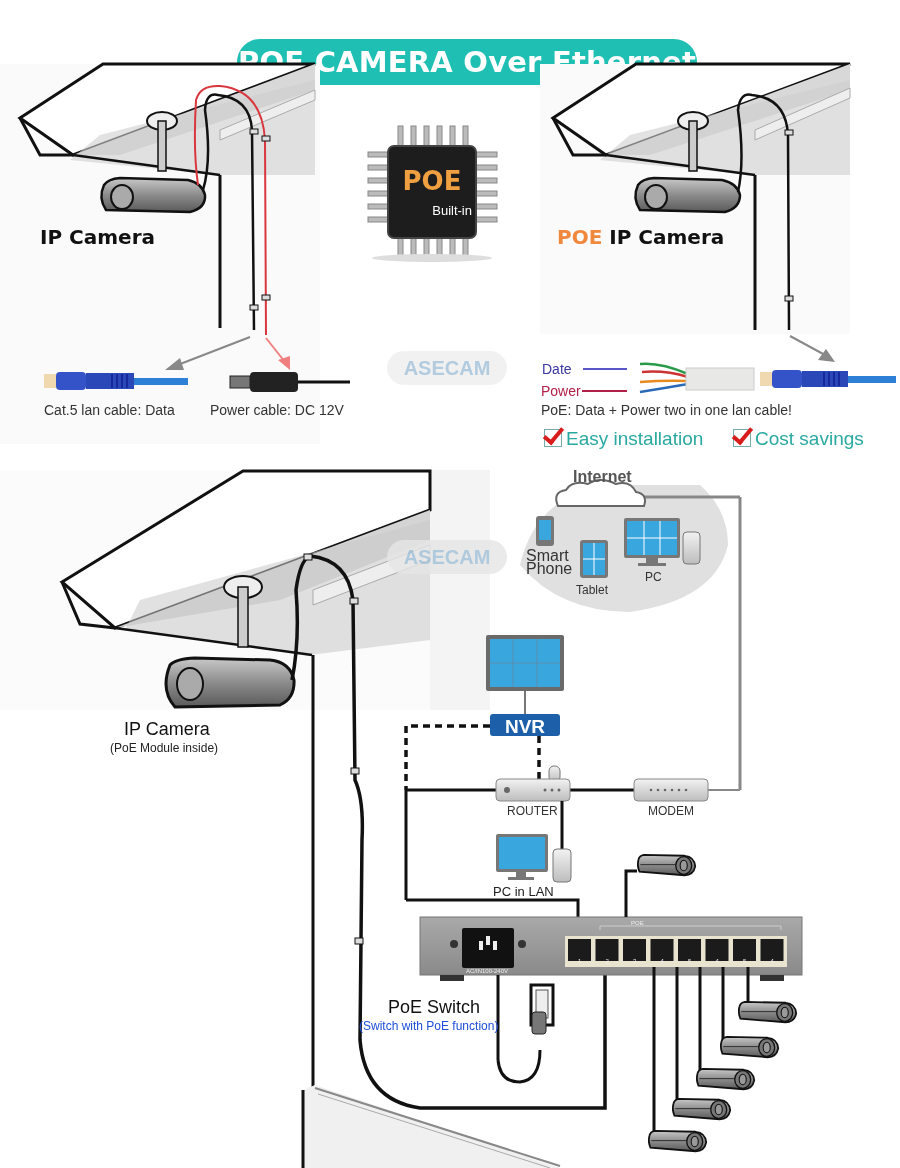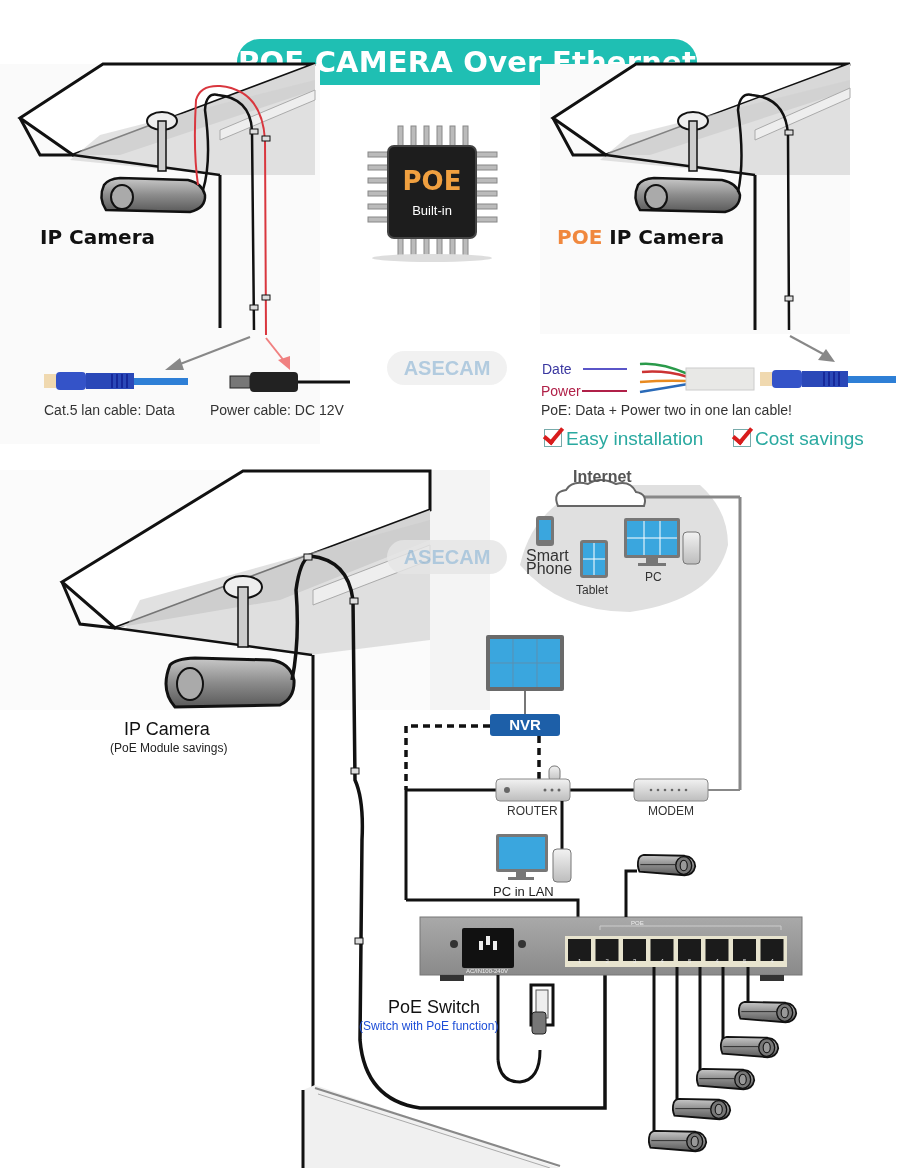--- a/index.html
+++ b/index.html
@@ -314,39 +314,39 @@
 </svg>
 
 <div class="abs" style="left:387px;top:321px;width:120px;height:34px;border-radius:17px;background:#eeeeee;opacity:.8;color:#9fbfd8;font-weight:bold;font-size:20px;line-height:34px;text-align:center;">ASECAM</div>
 <div class="abs" style="left:387px;top:510px;width:120px;height:34px;border-radius:17px;background:#e6e6e6;opacity:.8;color:#9fbfd8;font-weight:bold;font-size:20px;line-height:34px;text-align:center;">ASECAM</div>
 
 <div class="lbl bold-lbl" style="left:40px;top:225px;">IP Camera</div>
 <div class="lbl small" style="left:44px;top:402px;">Cat.5 lan cable: Data</div>
 <div class="lbl small" style="left:210px;top:402px;">Power cable: DC 12V</div>
 
 <div class="lbl" style="left:392px;top:166px;width:80px;text-align:center;color:#f0a040;font-family:'DejaVu Sans',sans-serif;font-weight:bold;font-size:26px;">POE</div>
-<div class="lbl" style="left:392px;top:203px;width:80px;text-align:center;color:#fff;font-size:13px;">Built-in</div>
+<div class="lbl" style="left:392px;top:203px;width:80px;text-align:right;color:#fff;font-size:13px;">Built-in</div>
 
 <div class="lbl bold-lbl" style="left:557px;top:225px;"><span class="orange">POE</span> <span>IP Camera</span></div>
 <div class="lbl" style="left:542px;top:361px;font-size:14px;color:#3a37a0;">Date</div>
 <div class="lbl" style="left:541px;top:383px;font-size:14px;color:#b02048;">Power</div>
 <div class="lbl small" style="left:541px;top:402px;font-size:14px;">PoE: Data + Power two in one lan cable!</div>
 <div class="lbl teal" style="left:544px;top:428px;"><span class="check"></span><span>Easy installation</span></div>
 <div class="lbl teal" style="left:733px;top:428px;"><span class="check"></span><span>Cost savings</span></div>
 
 <div class="lbl" style="left:573px;top:468px;font-weight:bold;font-size:16px;color:#555;">Internet</div>
 <div class="lbl" style="left:526px;top:549px;width:40px;text-align:center;font-size:16px;white-space:normal;line-height:13px;color:#333;">Smart Phone</div>
 <div class="lbl" style="left:576px;top:583px;font-size:12px;color:#333;">Tablet</div>
 <div class="lbl" style="left:645px;top:570px;font-size:12px;color:#333;">PC</div>
-<div class="lbl" style="left:490px;top:716px;width:70px;text-align:center;color:#fff;font-weight:bold;font-size:15px;">NVR</div>
+<div class="lbl" style="left:490px;top:716px;width:70px;text-align:center;color:#fff;font-weight:bold;font-size:19px;">NVR</div>
 <div class="lbl" style="left:507px;top:804px;font-size:12px;color:#333;">ROUTER</div>
 <div class="lbl" style="left:648px;top:804px;font-size:12px;color:#333;">MODEM</div>
 <div class="lbl" style="left:493px;top:884px;font-size:13px;color:#222;">PC in LAN</div>
 <div class="lbl" style="left:124px;top:719px;font-size:18px;color:#111;">IP Camera</div>
-<div class="lbl" style="left:110px;top:741px;font-size:12px;color:#222;">(PoE Module savings)</div>
+<div class="lbl" style="left:110px;top:741px;font-size:12px;color:#222;">(PoE Module inside)</div>
 <div class="lbl" style="left:388px;top:997px;font-size:18px;color:#111;">PoE Switch</div>
 <div class="lbl" style="left:359px;top:1019px;font-size:12px;color:#1d4ed8;">(Switch with PoE function)</div>
 <div class="lbl" style="left:631px;top:920px;font-size:6px;color:#eee;">POE</div>
 <div class="lbl" style="left:466px;top:968px;font-size:6px;color:#eee;">AC/IN100-240V</div>
 <div id="port-nums" class="abs" style="left:565px;top:928px;width:222px;height:8px;">
     <span style="position: absolute; top: 0px; font-size: 6px; color: rgb(238, 238, 238); left: 13px;">1</span>
     <span style="position: absolute; top: 0px; font-size: 6px; color: rgb(238, 238, 238); left: 40.5px;">2</span>
     <span style="position: absolute; top: 0px; font-size: 6px; color: rgb(238, 238, 238); left: 68px;">3</span>
     <span style="position: absolute; top: 0px; font-size: 6px; color: rgb(238, 238, 238); left: 95.5px;">4</span>
     <span style="position: absolute; top: 0px; font-size: 6px; color: rgb(238, 238, 238); left: 123px;">5</span>

